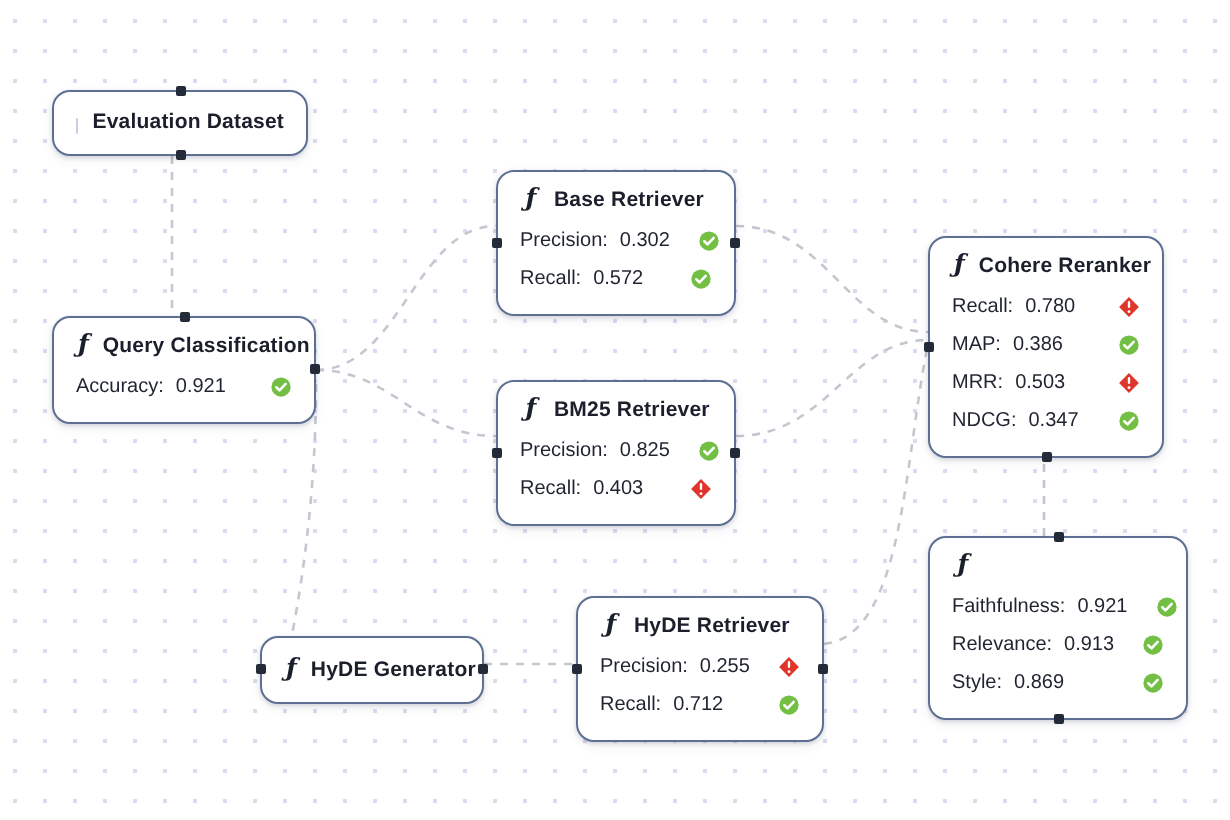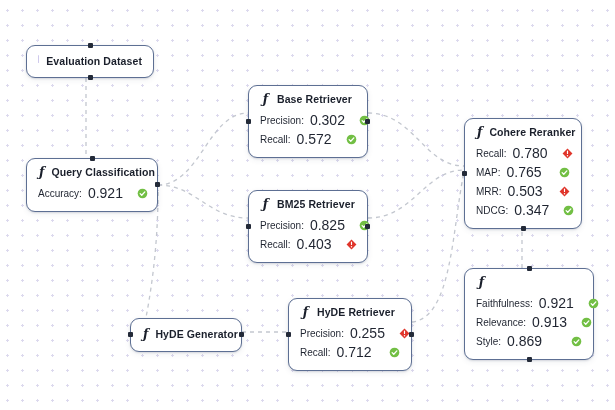--- a/index.html
+++ b/index.html
@@ -29,21 +29,21 @@
     position: absolute;
     box-sizing: border-box;
     background: #ffffff;
     border: 1.4px solid #5d6f93;
     border-radius: 9px;
     box-shadow: 0 1px 2px rgba(40,50,80,0.16), 0 2px 6px rgba(40,50,80,0.07);
     padding: 7px 11px 8px 11px;
   }
   .node-title {
     display: flex;
-    align-items: flex-start;
+    align-items: flex-end;
     gap: 7px;
     white-space: nowrap;
   }
   .node-title-text {
     font-size: 10.5px;
     font-weight: bold;
     color: #1a1f2b;
     letter-spacing: 0.1px;
   }
   .fx-icon {
@@ -70,21 +70,21 @@
     display: flex;
     align-items: center;
     height: 19px;
     white-space: nowrap;
   }
   .metric-label {
     font-size: 10px;
     color: #1f2430;
   }
   .metric-value {
-    font-size: 14px;
+    font-size: 10px;
     color: #1f2430;
     margin-left: 6px;
   }
   .metric-status {
     margin-left: auto;
     padding-left: 14px;
     display: flex;
     align-items: center;
   }
   .status-ok, .status-bad {
@@ -269,21 +269,21 @@
         <span class="metric-status">
           <svg class="status-bad" viewBox="0 0 16 16">
               <path d="M8 0.8 L15.2 8 L8 15.2 L0.8 8 Z" fill="#e0352b"></path>
               <rect x="7.15" y="3.6" width="1.7" height="5.1" rx="0.85" fill="#ffffff"></rect>
               <circle cx="8" cy="11.4" r="1.05" fill="#ffffff"></circle>
             </svg>
         </span>
       </div>
       <div class="metric-row">
         <span class="metric-label">MAP:</span>
-        <span class="metric-value">0.765</span>
+        <span class="metric-value">0.386</span>
         <span class="metric-status">
           <svg class="status-ok" viewBox="0 0 16 16">
               <circle cx="8" cy="8" r="7" fill="#72bf44"></circle>
               <path d="M4.6 8.2 L6.9 10.5 L11.4 5.7" fill="none" stroke="#ffffff" stroke-width="1.9" stroke-linecap="round" stroke-linejoin="round"></path>
             </svg>
         </span>
       </div>
       <div class="metric-row">
         <span class="metric-label">MRR:</span>
         <span class="metric-value">0.503</span>

